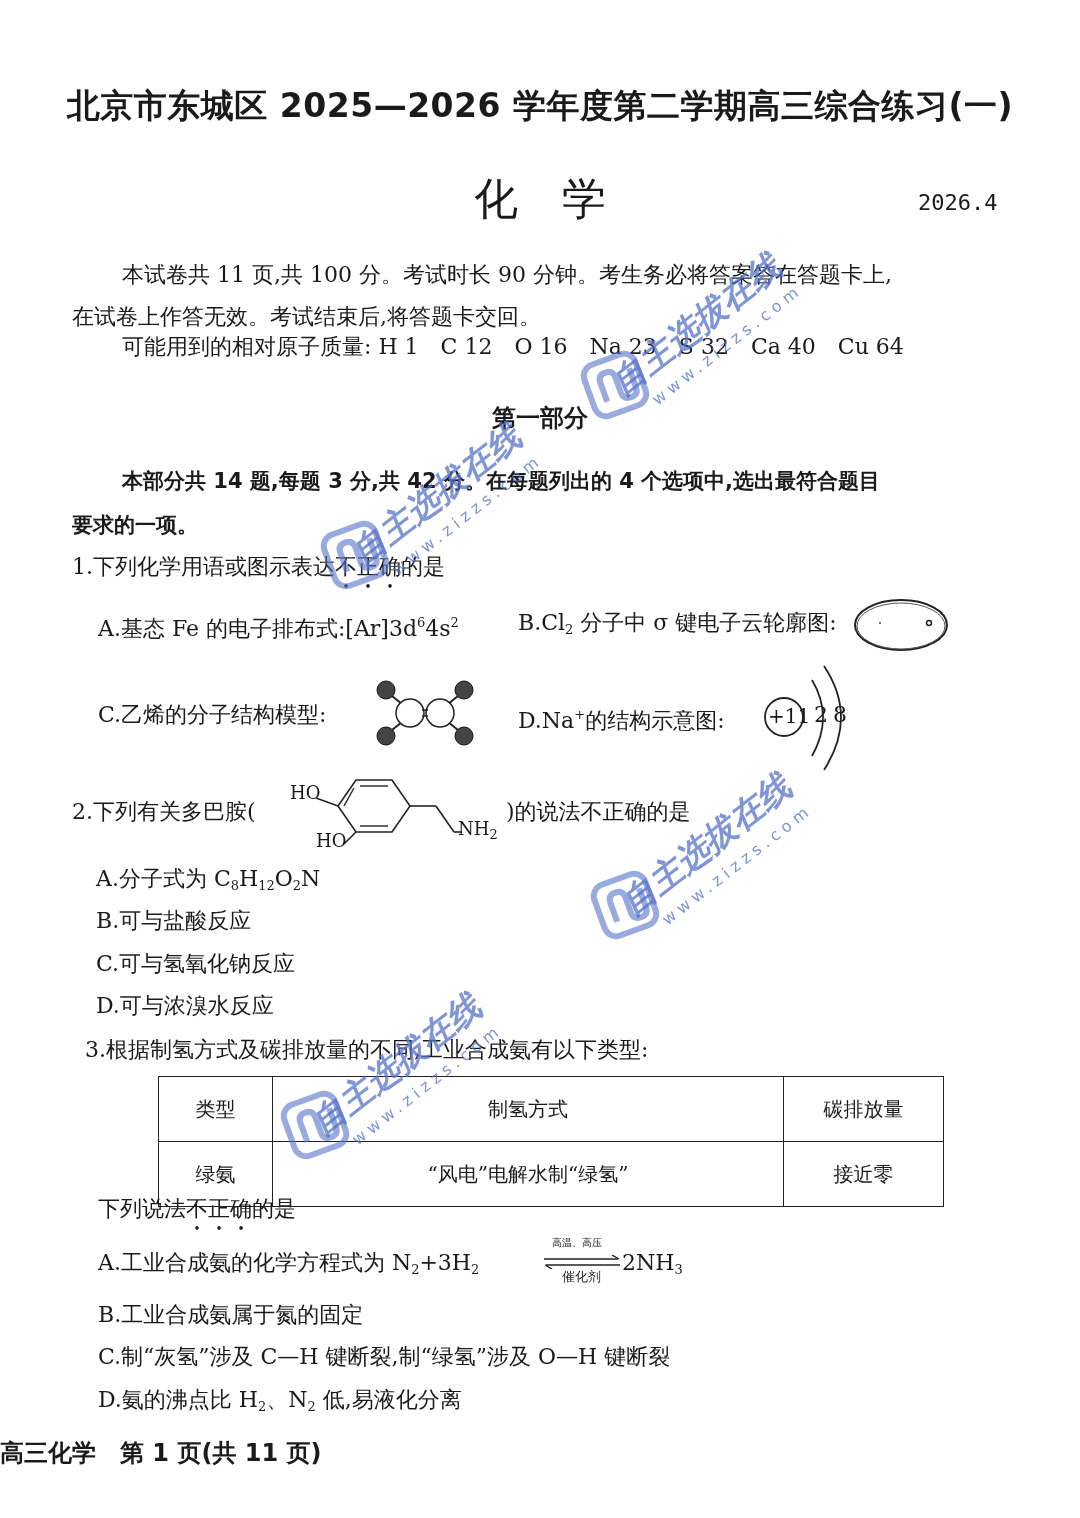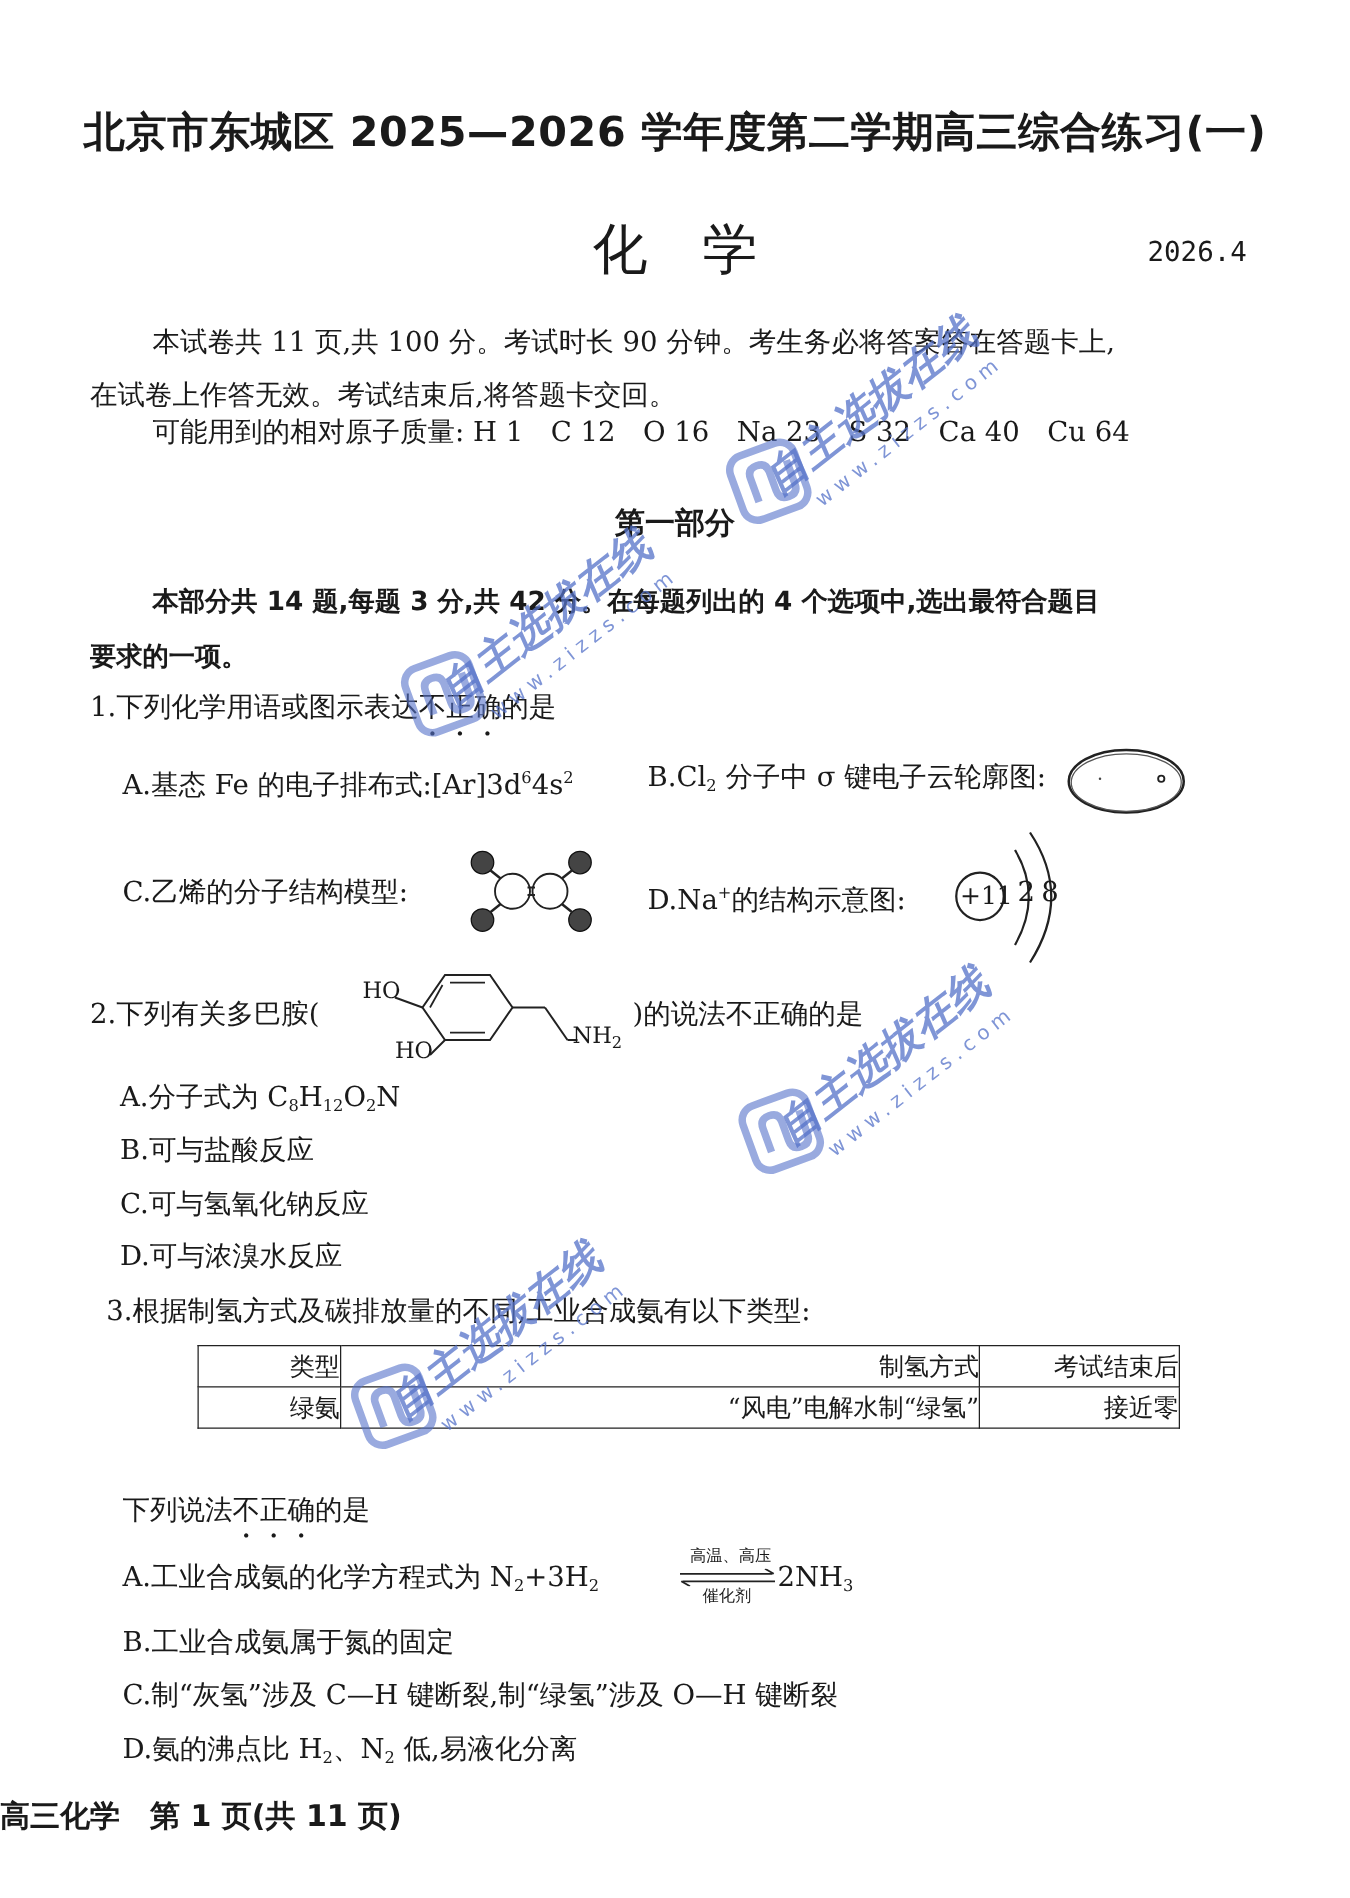--- a/index.html
+++ b/index.html
@@ -24,21 +24,21 @@
   .section-title { left:0; width:1080px; top:402px; text-align:center; font-size:24px; }
   .dot { display:inline-block; position:relative; }
   .dot::after { content:"•"; position:absolute; left:50%; top:20px; transform:translateX(-50%); font-size:12px; }
   sub { font-size:13px; vertical-align:-4px; }
   sup { font-size:13px; vertical-align:9px; }
   table.q3 {
     position:absolute; left:158px; top:1076px; width:786px;
     border-collapse:collapse; font-size:20px;
   }
   table.q3 td, table.q3 th {
-    border:1.6px solid #222; height:32px; text-align:right; font-weight:normal; padding:0;
+    border:1.6px solid #222; height:32px; text-align:center; font-weight:normal; padding:16px;
   }
   .footer { left:0; width:1080px; top:1437px; text-align:left; font-size:24px; }
   .wm { position:absolute; pointer-events:none; color:#5572c9; opacity:0.75; }
   .wm-text { font-size:34px; font-weight:bold; font-style:italic; transform:rotate(-38deg); transform-origin:left bottom; font-family:"DejaVu Sans","Liberation Sans",sans-serif; }
   .wm-url { font-size:16px; letter-spacing:5px; transform:rotate(-38deg); transform-origin:left bottom; font-family:"DejaVu Sans","Liberation Sans",sans-serif; }
 </style>
 </head>
 <body>
 
 <div class="abs exam-title">北京市东城区 2025—2026 学年度第二学期高三综合练习(一)</div>
@@ -146,39 +146,39 @@
 <table class="q3">
   <colgroup>
       <col style="width:114px">
       <col style="width:512px">
       <col style="width:160px">
     </colgroup>
   <tbody>
       <tr>
     <th>类型</th>
     <th>制氢方式</th>
-    <th>考试结束后</th>
+    <th>碳排放量</th>
   </tr>
   <tr>
     <td>绿氨</td>
     <td>“风电”电解水制“绿氢”</td>
     <td>接近零</td>
   </tr>
 </tbody>
   </table>
 
 <div class="abs body-text" style="left:98px; top:1194px;">
   <span>下列说法</span><span class="dot">不</span><span class="dot">正</span><span class="dot">确</span><span>的是</span>
 </div>
 
 <div class="abs body-text" style="left:98px; top:1248px;">
   <span>A.</span><span>工业合成氨的化学方程式为 N</span><sub>2</sub><span>+3H</span><sub>2</sub>
 </div>
 <div class="abs" style="left:542px; top:1236px; width:80px; height:50px;">
-  <span style="position:absolute; left:10px; top:0; font-size:13px;">高温、高压</span>
+  <span style="position:absolute; left:10px; top:0; font-size:10px;">高温、高压</span>
   <svg width="80" height="14" style="position:absolute; left:0; top:19px;">
     <line x1="2" y1="4" x2="76" y2="4" stroke="#222" stroke-width="1.4"></line>
     <polyline points="70,0 77,4" fill="none" stroke="#222" stroke-width="1.4"></polyline>
     <line x1="4" y1="10" x2="78" y2="10" stroke="#222" stroke-width="1.4"></line>
     <polyline points="3,10 10,14" fill="none" stroke="#222" stroke-width="1.4"></polyline>
   </svg>
   <span style="position:absolute; left:20px; top:32px; font-size:13px;">催化剂</span>
 </div>
 <div class="abs body-text" style="left:622px; top:1248px;">
   <span>2NH</span><sub>3</sub>

